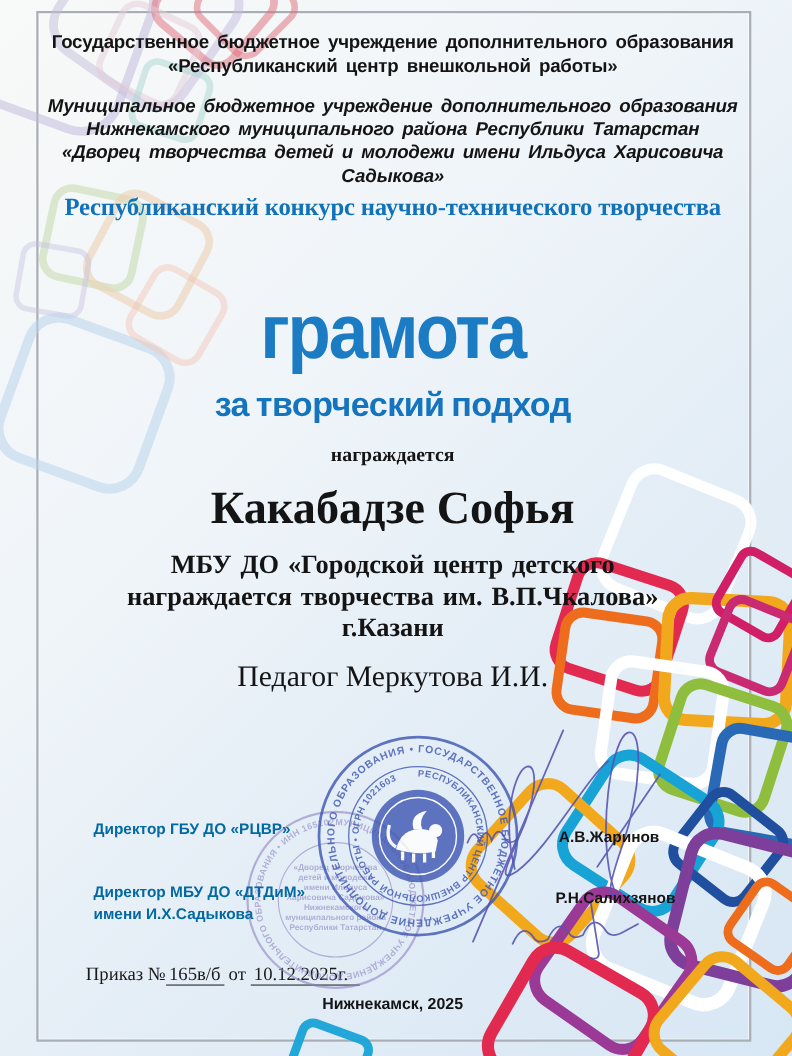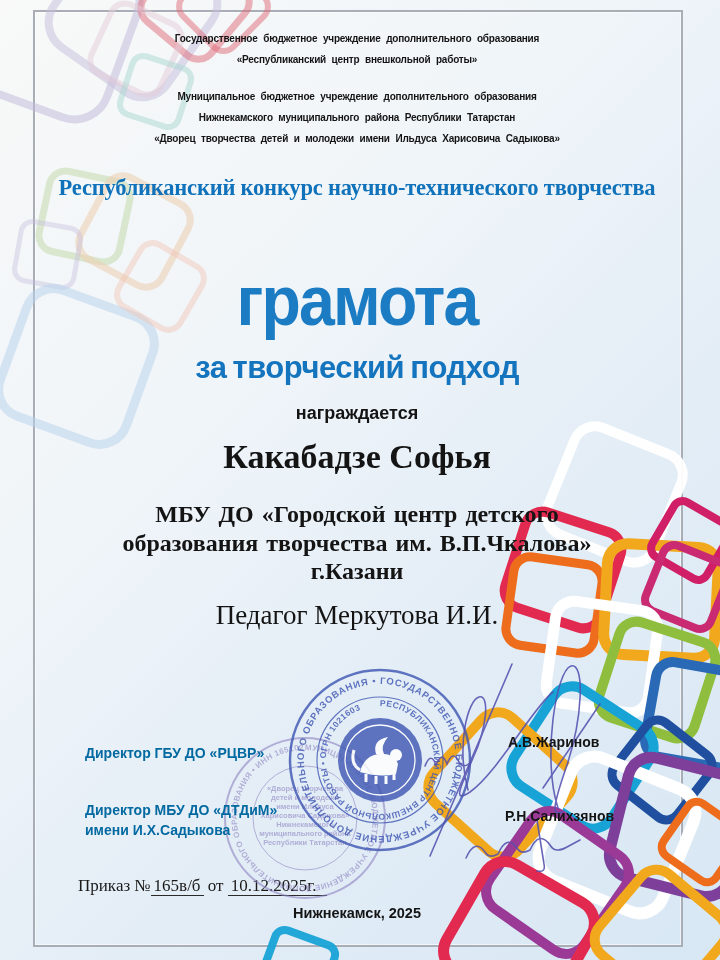--- a/index.html
+++ b/index.html
@@ -9,27 +9,27 @@
     background:linear-gradient(135deg,#f8f9f8 0%,#f0f5f9 35%,#e3edf6 65%,#d7e7f4 100%);
   }
   .page{position:absolute;inset:0;width:720px;height:960px;overflow:hidden;}
   .frame{
     position:absolute;left:33px;top:10px;width:646px;height:933px;
     border:2px solid #a9aeb6;box-shadow:inset 0 0 0 1px rgba(255,255,255,.55);
     z-index:0;
   }
   .decor{position:absolute;z-index:1;}
   .txt{position:absolute;left:33px;right:39px;text-align:center;z-index:5;color:#141414;}
-  .org{font-weight:bold;font-size:10px;line-height:21px;word-spacing:3px;letter-spacing:-.2px;}
+  .org{font-weight:bold;font-size:17px;line-height:21px;word-spacing:3px;letter-spacing:-.2px;}
   .contest{font-weight:bold;font-size:22.5px;line-height:31px;color:#0f72ba;letter-spacing:-.2px;}
   .gramota{font-weight:bold;font-size:70px;line-height:78px;color:#1b7cc4;letter-spacing:-2px;}
   .gramota-inner{display:inline-block;transform:scaleX(.92);}
   .subtitle{font-weight:bold;font-size:31px;line-height:36px;color:#1474bd;letter-spacing:-.5px;word-spacing:-2px;}
-  .awarded{font-weight:bold;font-size:18px;}
-  .recipient{font-family:"Liberation Serif",serif;font-weight:bold;font-size:34px;}
+  .awarded{font-weight:bold;font-size:18px;font-family:Liberation Serif, serif;}
+  .recipient{font-family:"Liberation Serif",serif;font-weight:bold;font-size:42px;}
   .institution{font-family:"Liberation Serif",serif;font-weight:bold;font-size:24px;line-height:28.5px;word-spacing:2px;}
   .teacher{font-family:"Liberation Serif",serif;font-size:27px;}
   .sig-label{position:absolute;left:85px;font-weight:bold;font-size:14px;line-height:20px;z-index:5;color:#0369a1;text-align:left;margin-top:13px;}
   .sig-name{position:absolute;font-weight:bold;font-size:14px;z-index:5;color:#141414;}
   .order{position:absolute;left:78px;top:876px;font-family:"Liberation Serif",serif;font-size:17px;z-index:3;color:#1a1a1a;}
   .uline{border-bottom:1.5px solid #2a2a2a;padding:0 3px;}
   .uline.date{padding-right:10px;}
   .city{position:absolute;left:33px;right:39px;top:905px;text-align:center;font-weight:bold;font-size:14.5px;z-index:5;color:#141414;}
   svg.ink{position:absolute;inset:0;z-index:4;pointer-events:none;}
   .st1{font-size:9.5px;letter-spacing:.8px;font-weight:bold;}
@@ -73,21 +73,21 @@
       <div class="decor" style="left: 603px; top: 878px; width: 95px; height: 95px; border: 10px solid rgb(242, 168, 28); border-radius: 25px; transform: rotate(40deg); opacity: 1;"></div>
       <div class="decor" style="left: 666px; top: 806px; width: 56px; height: 56px; border: 8px solid rgb(238, 109, 29); border-radius: 15px; transform: rotate(35deg); opacity: 1;"></div>
       <div class="decor" style="left: 262px; top: 932px; width: 55px; height: 55px; border: 8px solid rgb(24, 163, 214); border-radius: 14px; transform: rotate(20deg); opacity: 0.95;"></div>
     </div>
 
   <div class="txt org" style="top:28px;">
     <div>Государственное бюджетное учреждение дополнительного образования</div>
     <div>«Республиканский центр внешкольной работы»</div>
   </div>
 
-  <div class="txt org" style="top:86px;">
+  <div class="txt org" style="top:86px;font-style:italic;">
     <div>Муниципальное бюджетное учреждение дополнительного образования</div>
     <div>Нижнекамского муниципального района Республики Татарстан</div>
     <div>«Дворец творчества детей и молодежи имени Ильдуса Харисовича Садыкова»</div>
   </div>
 
   <div class="txt contest" style="top:172px;font-family:Liberation Serif, serif;">
     <div>Республиканский конкурс научно-технического творчества</div>
   </div>
 
   <div class="txt gramota" style="top:262px;">
@@ -95,28 +95,28 @@
   </div>
 
   <div class="txt subtitle" style="top:350px;">за творческий подход</div>
 
   <div class="txt awarded" style="top:403px;">награждается</div>
 
   <div class="txt recipient" style="top:438px;">Какабадзе Софья</div>
 
   <div class="txt institution" style="top:500px;">
     <div>МБУ ДО  «Городской центр детского</div>
-    <div>образования творчества им. В.П.Чкалова»</div>
+    <div>награждается творчества им. В.П.Чкалова»</div>
     <div>г.Казани</div>
   </div>
 
   <div class="txt teacher" style="top:584px;margin-top:16px;">Педагог Меркутова И.И.</div>
 
   <div class="sig-label" style="top:730px;">Директор ГБУ ДО «РЦВР»</div>
-  <div class="sig-name" style="top:734px;left:508px;">А.В.Жаринов</div>
+  <div class="sig-name" style="top:752px;left:508px;">А.В.Жаринов</div>
 
   <div class="sig-label" style="top:787px;">
     <div>Директор МБУ ДО «ДТДиМ»</div>
     <div>имени И.Х.Садыкова</div>
   </div>
   <div class="sig-name" style="top:808px;left:505px;">Р.Н.Салихзянов</div>
 
   <div class="order">
     <span>Приказ №</span><span class="uline">165в/б</span>
     <span>от</span>

